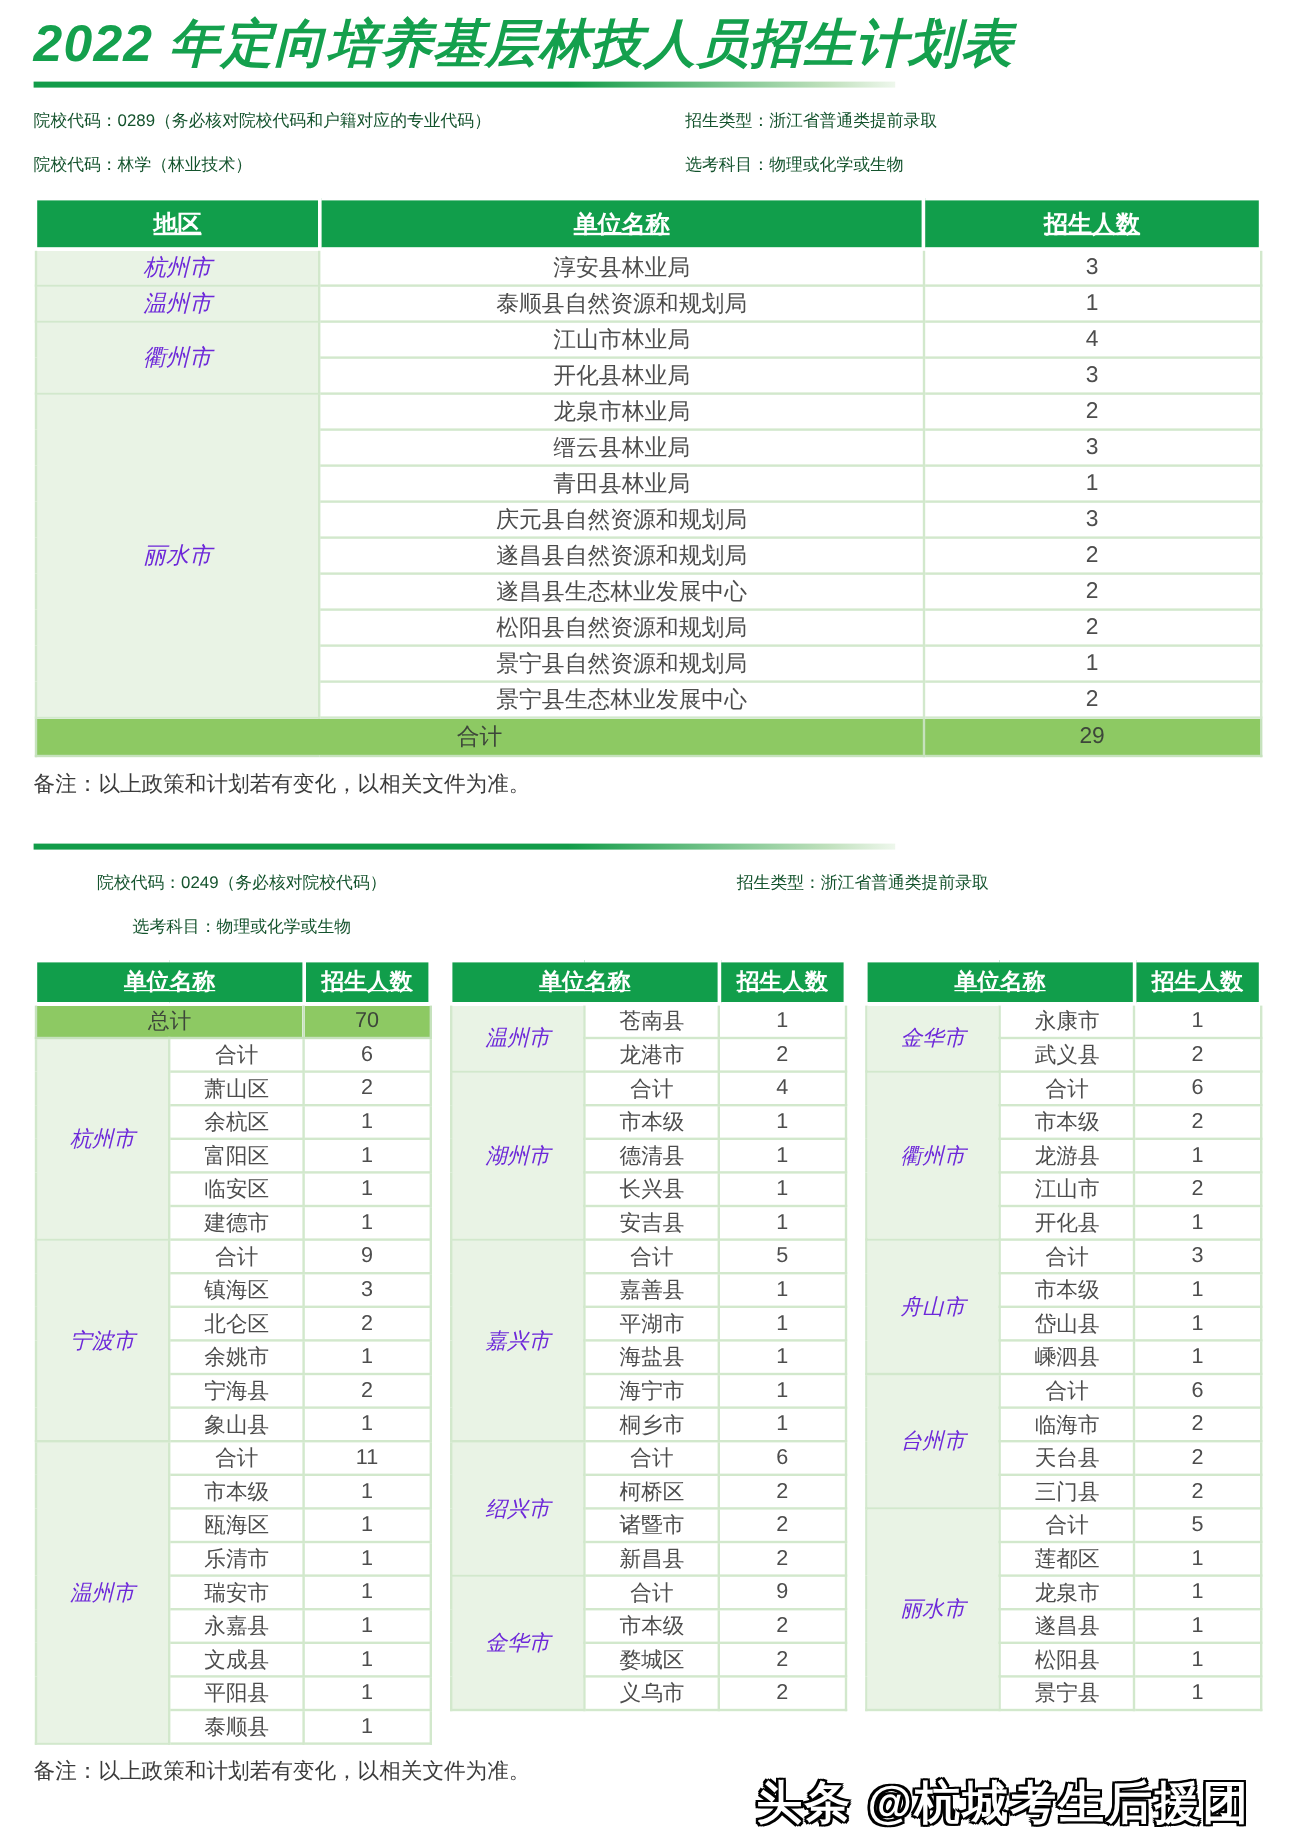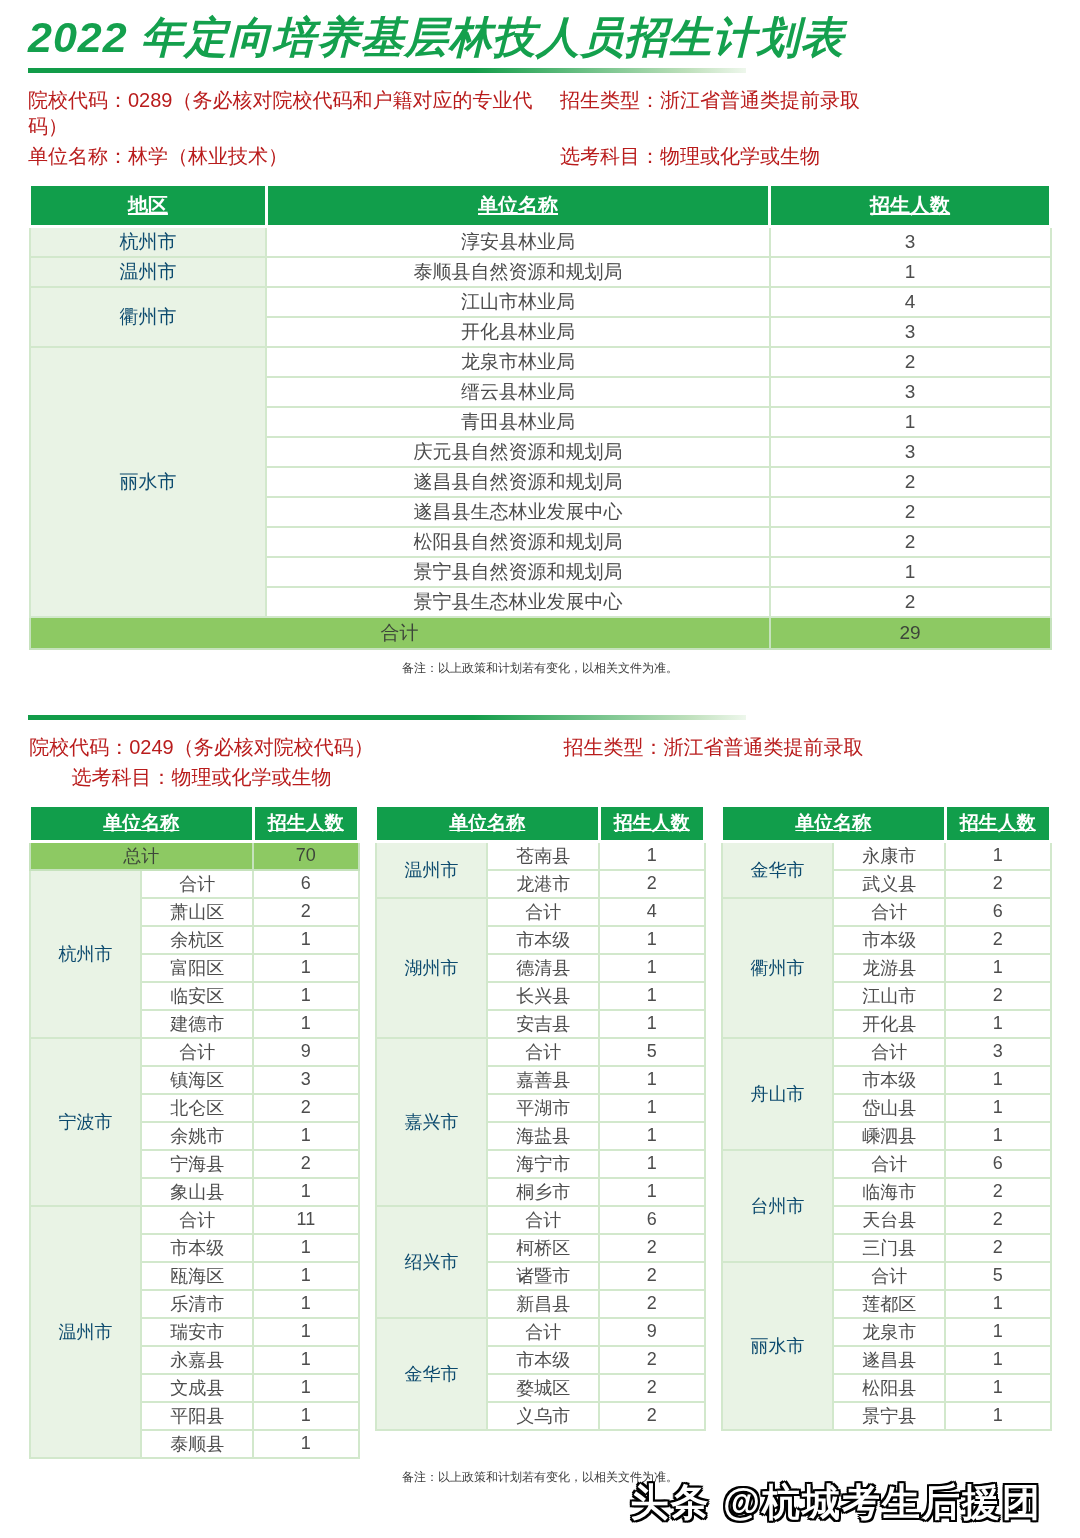--- a/index.html
+++ b/index.html
@@ -5,60 +5,60 @@
   * { box-sizing: border-box; }
   html,body { margin:0; padding:0; background:#ffffff; }
   body { width:1080px; font-family:"Liberation Sans", sans-serif; color:#3e3e3e; }
   .page { position:relative; width:1080px; height:1538px; overflow:hidden; padding:8px 28px 0; }
 
   .sec-title { margin:4px 0 0; font-size:43px; line-height:1.2; font-weight:900; font-style:italic;
                color:#14a04d; letter-spacing:1px; white-space:nowrap; }
   .title-rule { height:5px; width:718px; margin:4px 0 14px;
                 background:linear-gradient(90deg,#129c49 0%,#129c49 62%,#bfe0bc 92%,#eef7ec 100%); }
 
-  .info-grid { display:grid; grid-template-columns:532px 1fr; row-gap:4px; font-size:20px;
-               line-height:26px; color:#b91c1c; margin-bottom:14px; }
+  .info-grid { display:grid; grid-template-columns:532px 1fr; row-gap:4px; font-size:14px;
+               line-height:26px; color:#14532d; margin-bottom:14px;gap:11px; }
   .info-grid.narrow { grid-template-columns:347px 1fr;text-align:center; }
 
   table.plan-table { border-collapse:collapse; width:100%; table-layout:fixed;
                      border:2px solid #d2e8cc; }
   .plan-table th { background:#119e4b; color:#ffffff; font-weight:700; font-size:20px;
                    height:42px; border:3px solid #ffffff; padding:0 4px;text-decoration:underline; }
   .plan-table td { border:2px solid #d2e8cc; text-align:center; font-size:19px; color:#4d4d4d;
                    height:26px; padding:1px 6px; background:#ffffff; overflow:hidden; white-space:nowrap; }
-  .plan-table td.region { background:#e9f3e5; color:#0c4a6e; }
+  .plan-table td.region { background:#e9f3e5; color:#6d28d9;font-style:italic; }
   .plan-table tr.total-row td { background:#8dc963; color:#3d463a; height:32px; border-color:#c6e2bd; }
 
   .t2 th { height:36px; font-size:19px; }
   .t2 td { font-size:18px; height:24px; padding:1px 4px; }
   .t2 tr.total-row td { height:28px; }
 
   .tables-row { display:flex; gap:14px; align-items:flex-start; }
   .tables-row > table { flex:1 1 0; }
 
-  .note { font-size:12px; color:#3b3b3b; margin:10px 0 0;text-align:center; }
+  .note { font-size:18px; color:#3b3b3b; margin:10px 0 0; }
   .sec2 { margin-top:38px; }
 
   .watermark { position:absolute; right:38px; bottom:10px; font-size:38px; font-weight:700;
                letter-spacing:2px; color:#ffffff; white-space:nowrap;
                text-shadow:-2px -2px 0 #000, 2px -2px 0 #000, -2px 2px 0 #000, 2px 2px 0 #000,
                            0 -2px 0 #000, 0 2px 0 #000, -2px 0 0 #000, 2px 0 0 #000; }
 </style>
 </head>
 <body>
 
 <div class="page">
 
   <section>
     <h1 class="sec-title">2022 年定向培养基层林技人员招生计划表</h1>
     <div class="title-rule"></div>
     <div class="info-grid">
       <span>院校代码：0289（务必核对院校代码和户籍对应的专业代码）</span>
       <span>招生类型：浙江省普通类提前录取</span>
-      <span>单位名称：林学（林业技术）</span>
+      <span>院校代码：林学（林业技术）</span>
       <span>选考科目：物理或化学或生物</span>
     </div>
     <table class="plan-table t1" id="table1">
       <colgroup>
           <col style="width:23.2%">
           <col style="width:49.3%">
           <col style="width:27.5%">
         </colgroup>
     <thead>
           <tr>

